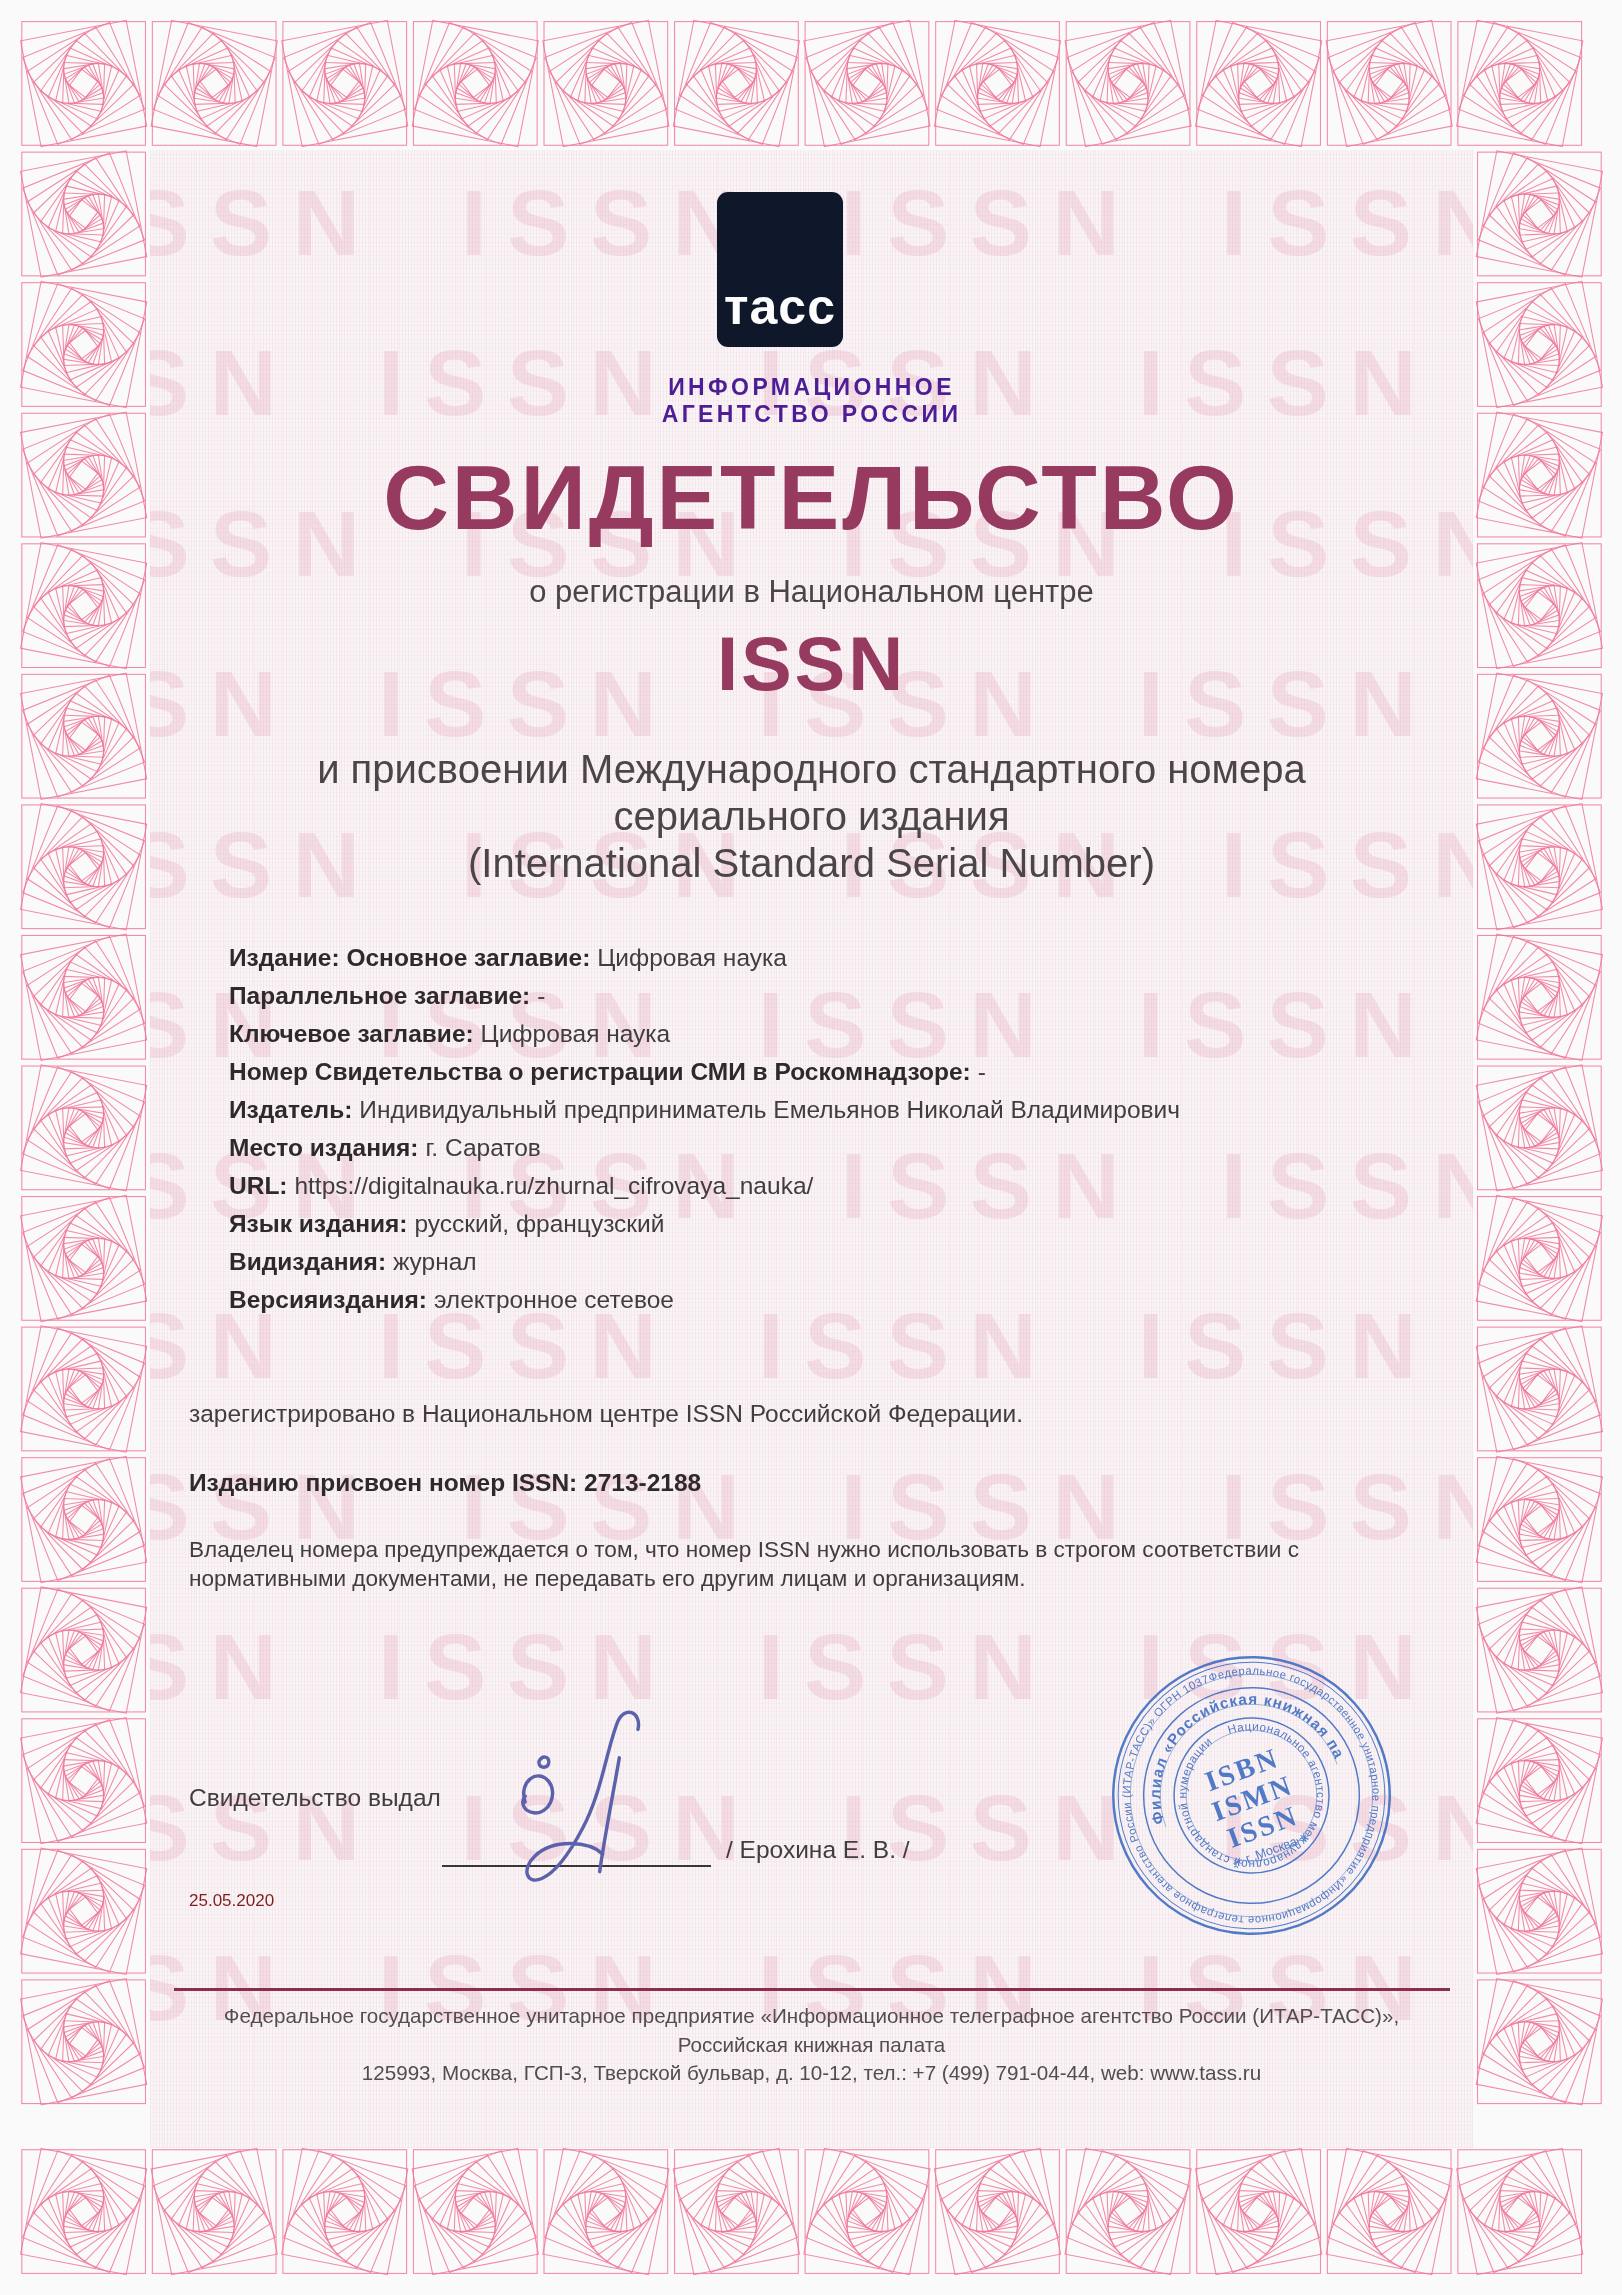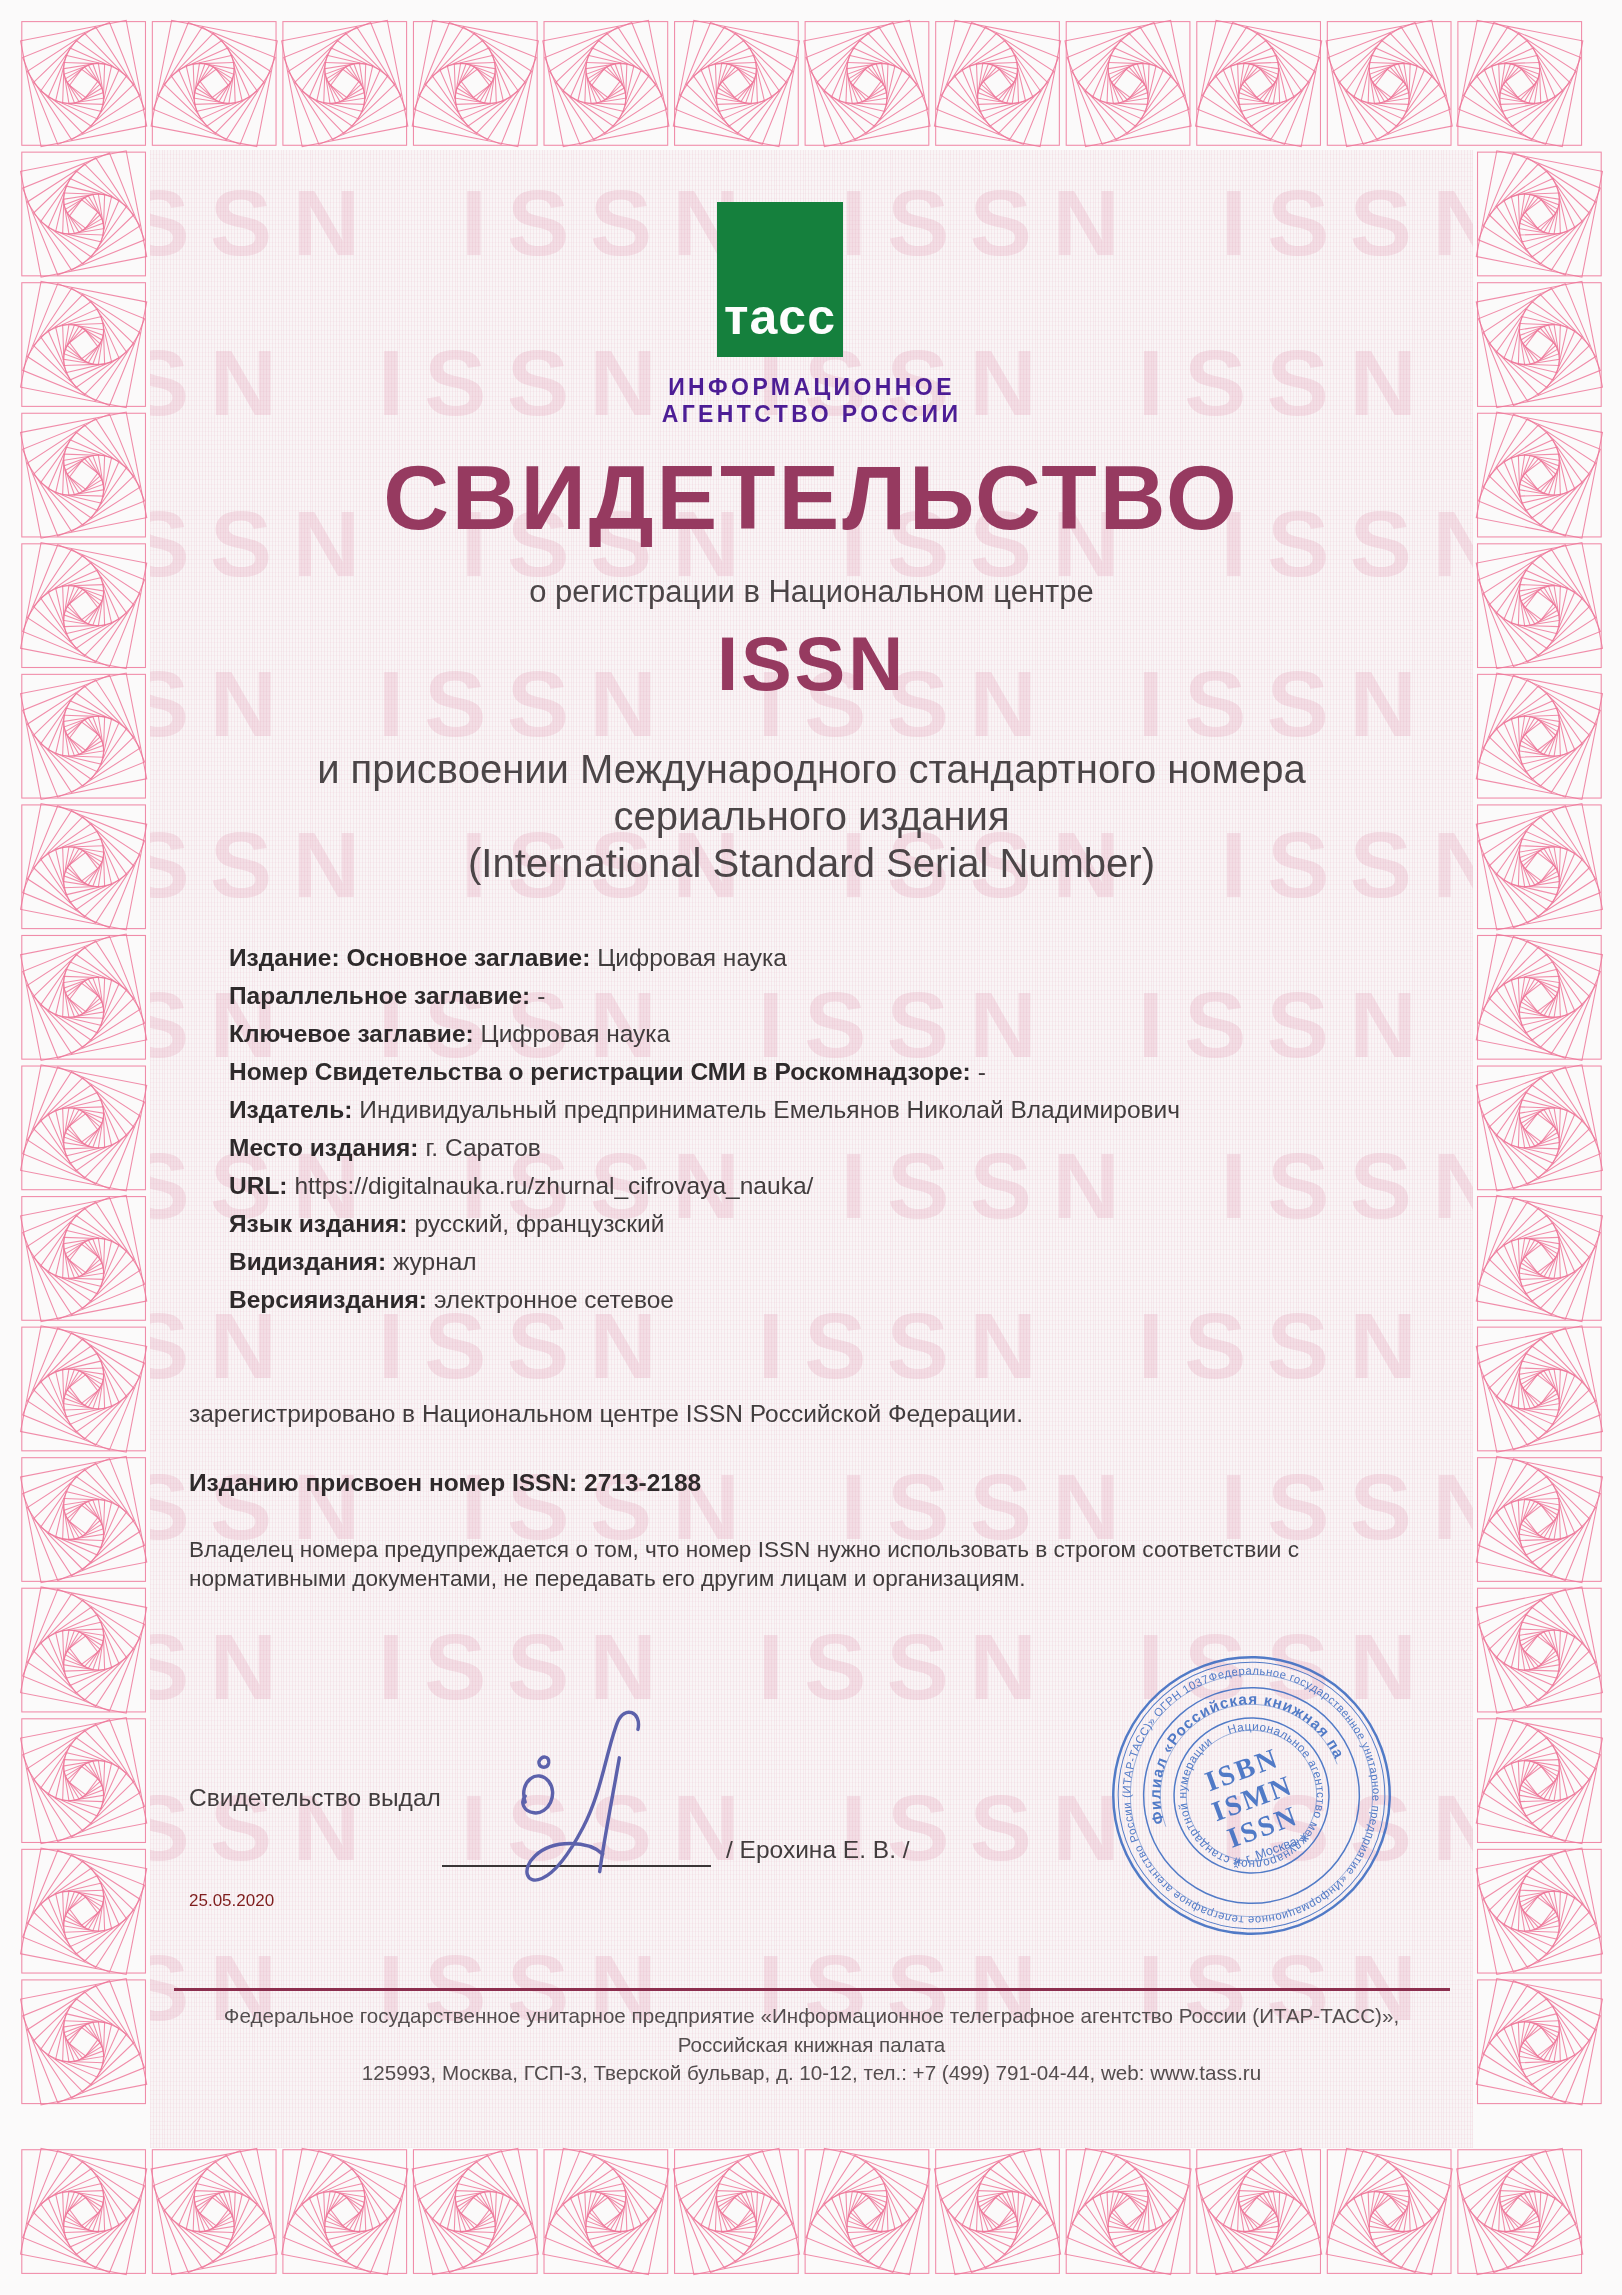--- a/index.html
+++ b/index.html
@@ -18,21 +18,21 @@
   #watermark{position:absolute;left:150px;top:150px;right:150px;bottom:147px;overflow:hidden;z-index:1;}
   .wm{
     position:absolute; left:-69px; white-space:nowrap;
     font-size:93px; font-weight:700; letter-spacing:20.6px; word-spacing:34px;
     color:rgba(222,140,168,.22); user-select:none;
   }
   #border-svg{position:absolute;left:0;top:0;z-index:2;}
   .content{position:absolute;left:0;top:0;width:100%;height:100%;z-index:3;}
   .abs{position:absolute;}
   .ctr{left:0;width:100%;text-align:center;}
-  .logo-square{left:717px;top:202px;width:126px;height:155px;background:#15803d;}
+  .logo-square{left:717px;top:192px;width:126px;height:155px;background:#0f172a;border-radius:11px;}
   .logo-text{position:absolute;bottom:10.8px;left:0;width:100%;text-align:center;
     color:#fdfdfd;font-size:50px;font-weight:700;letter-spacing:1px;}
   .logo-caption{top:374px;font-size:23px;font-weight:700;color:#4c1d95;letter-spacing:3.4px;line-height:26.5px;}
   .doc-title{top:446px;font-size:91px;font-weight:700;letter-spacing:2.9px;color:#963a60;}
   .subtitle1{top:574px;font-size:31px;color:#4b4547;}
   .issn-heading{top:620px;font-size:76px;font-weight:700;letter-spacing:2.9px;color:#963a60;}
   .sub2{font-size:40px;color:#4b4547;line-height:47px;}
   .sub2-block{top:746px;}
   .fields{left:189px;top:939px;right:162px;font-size:24.5px;color:#413c3d;margin-left:40px;}
   .field-line{line-height:38px;white-space:nowrap;}

